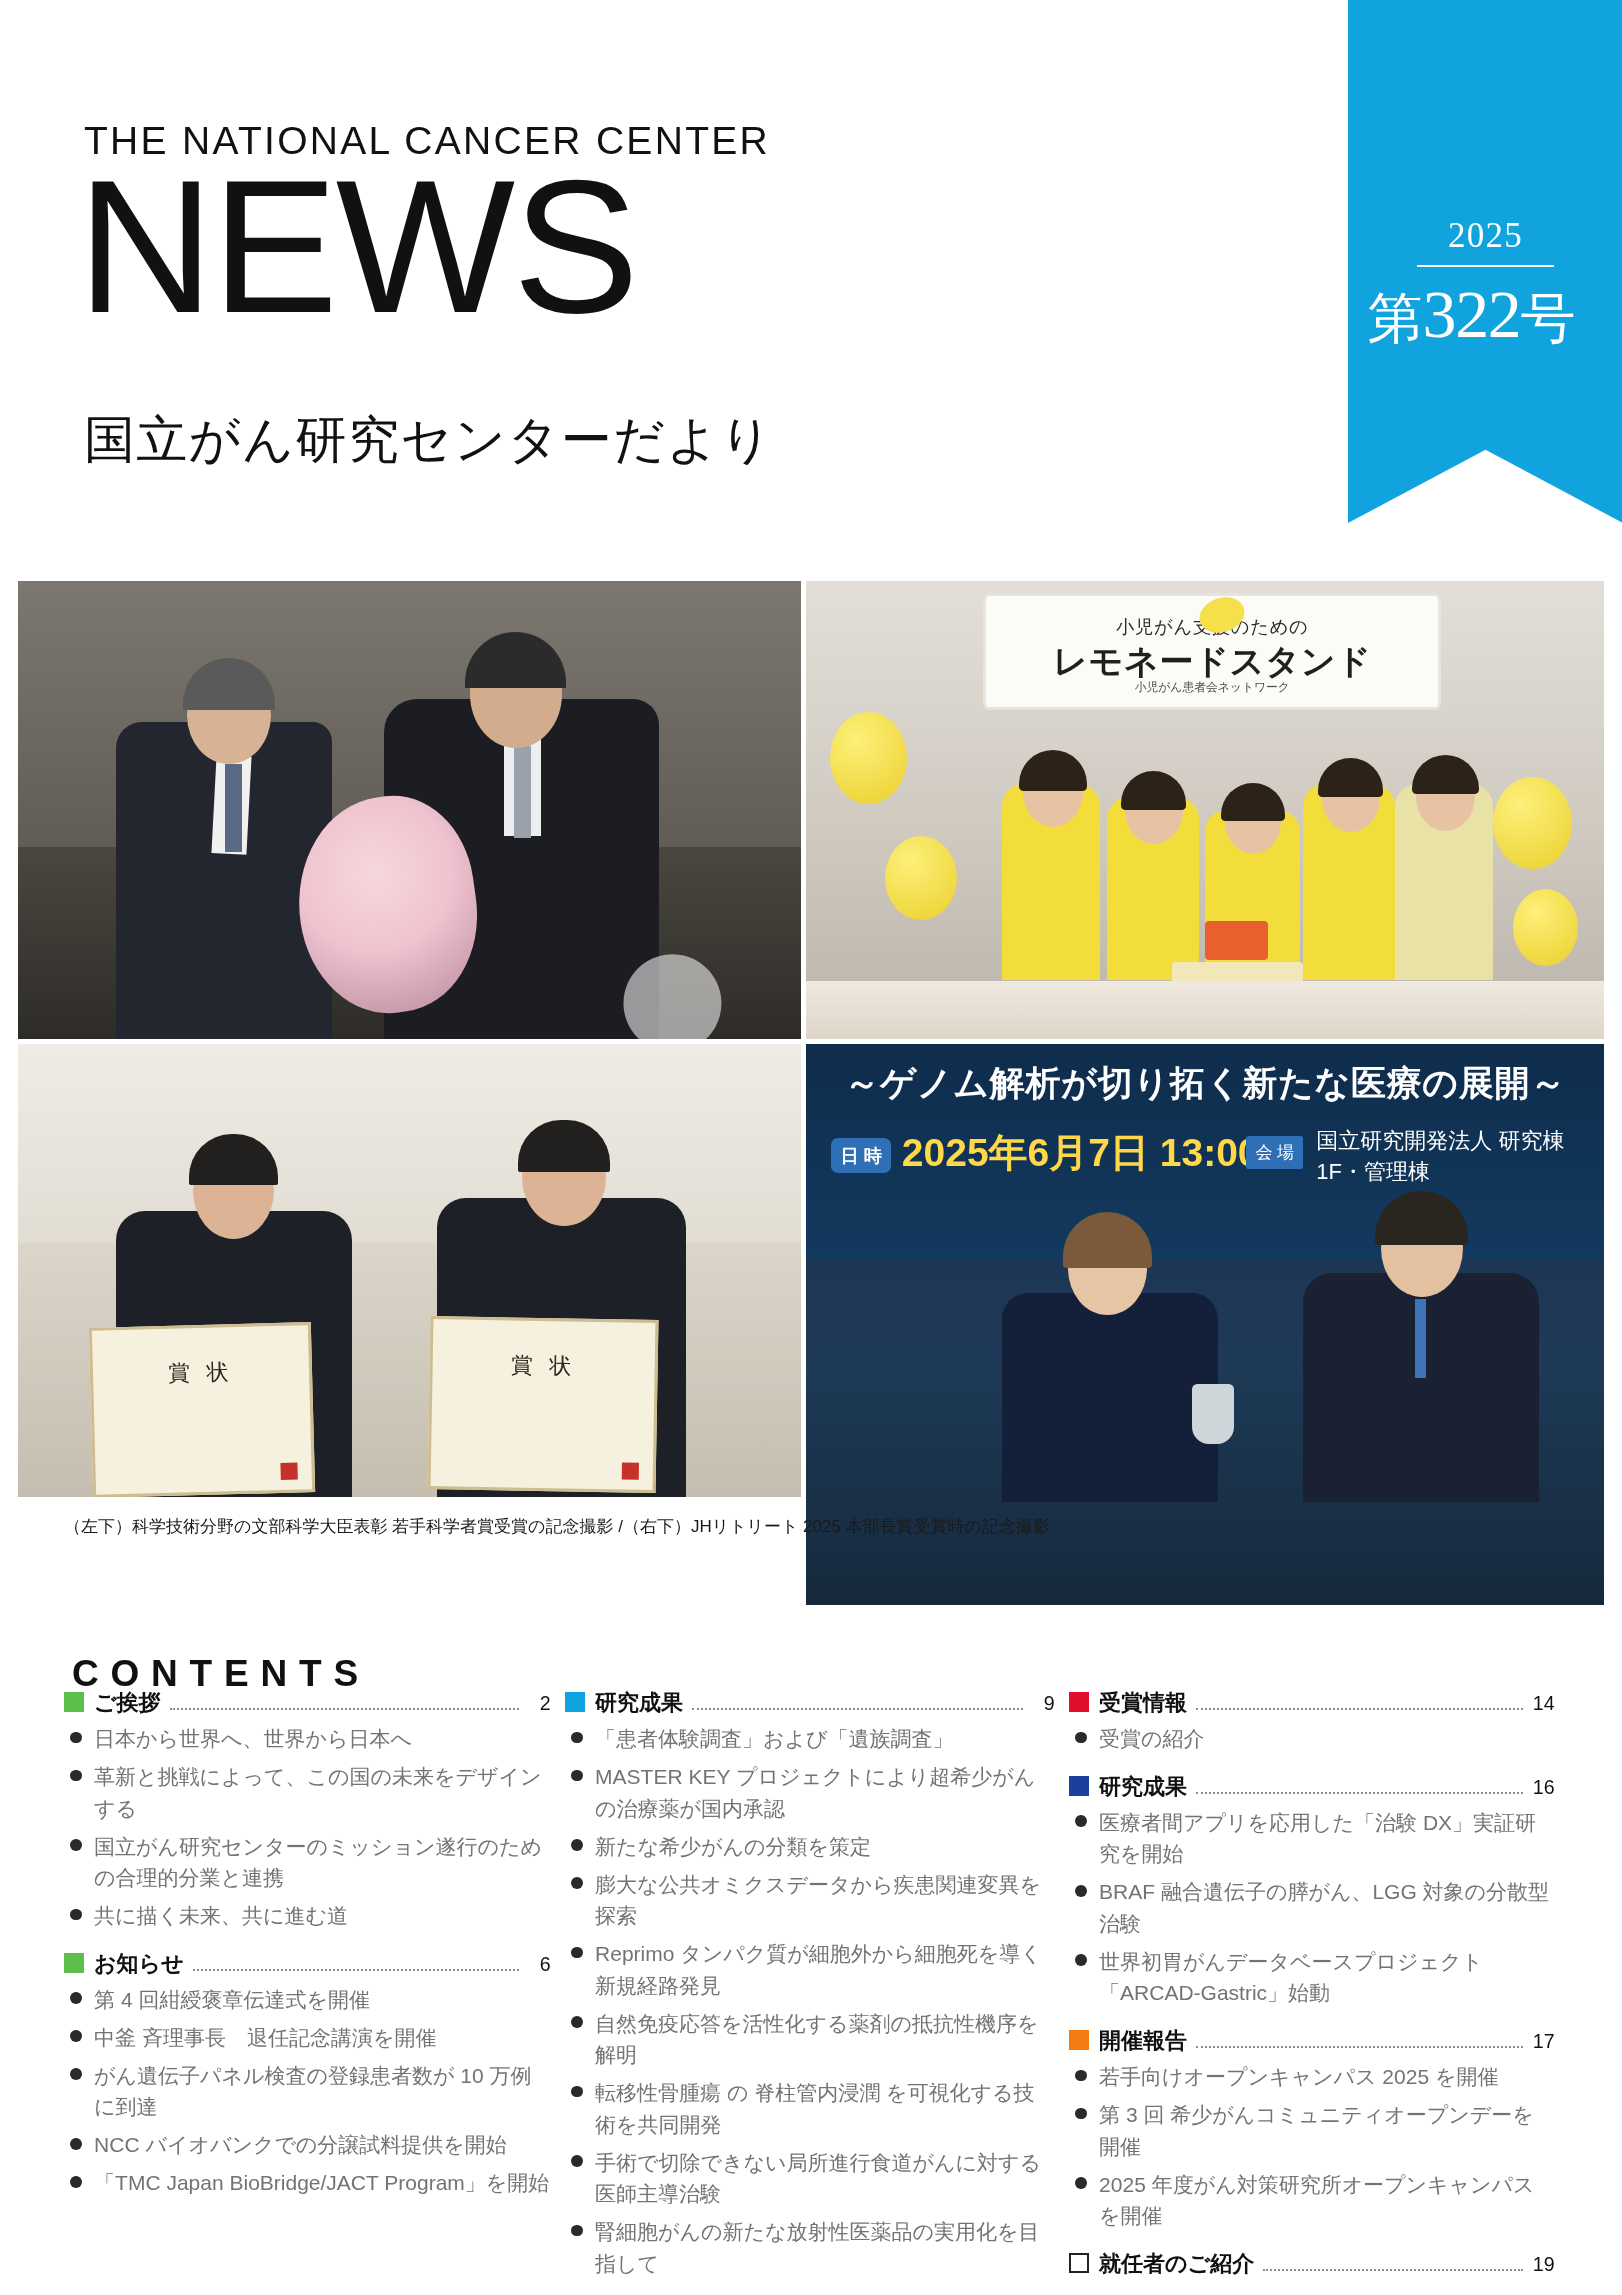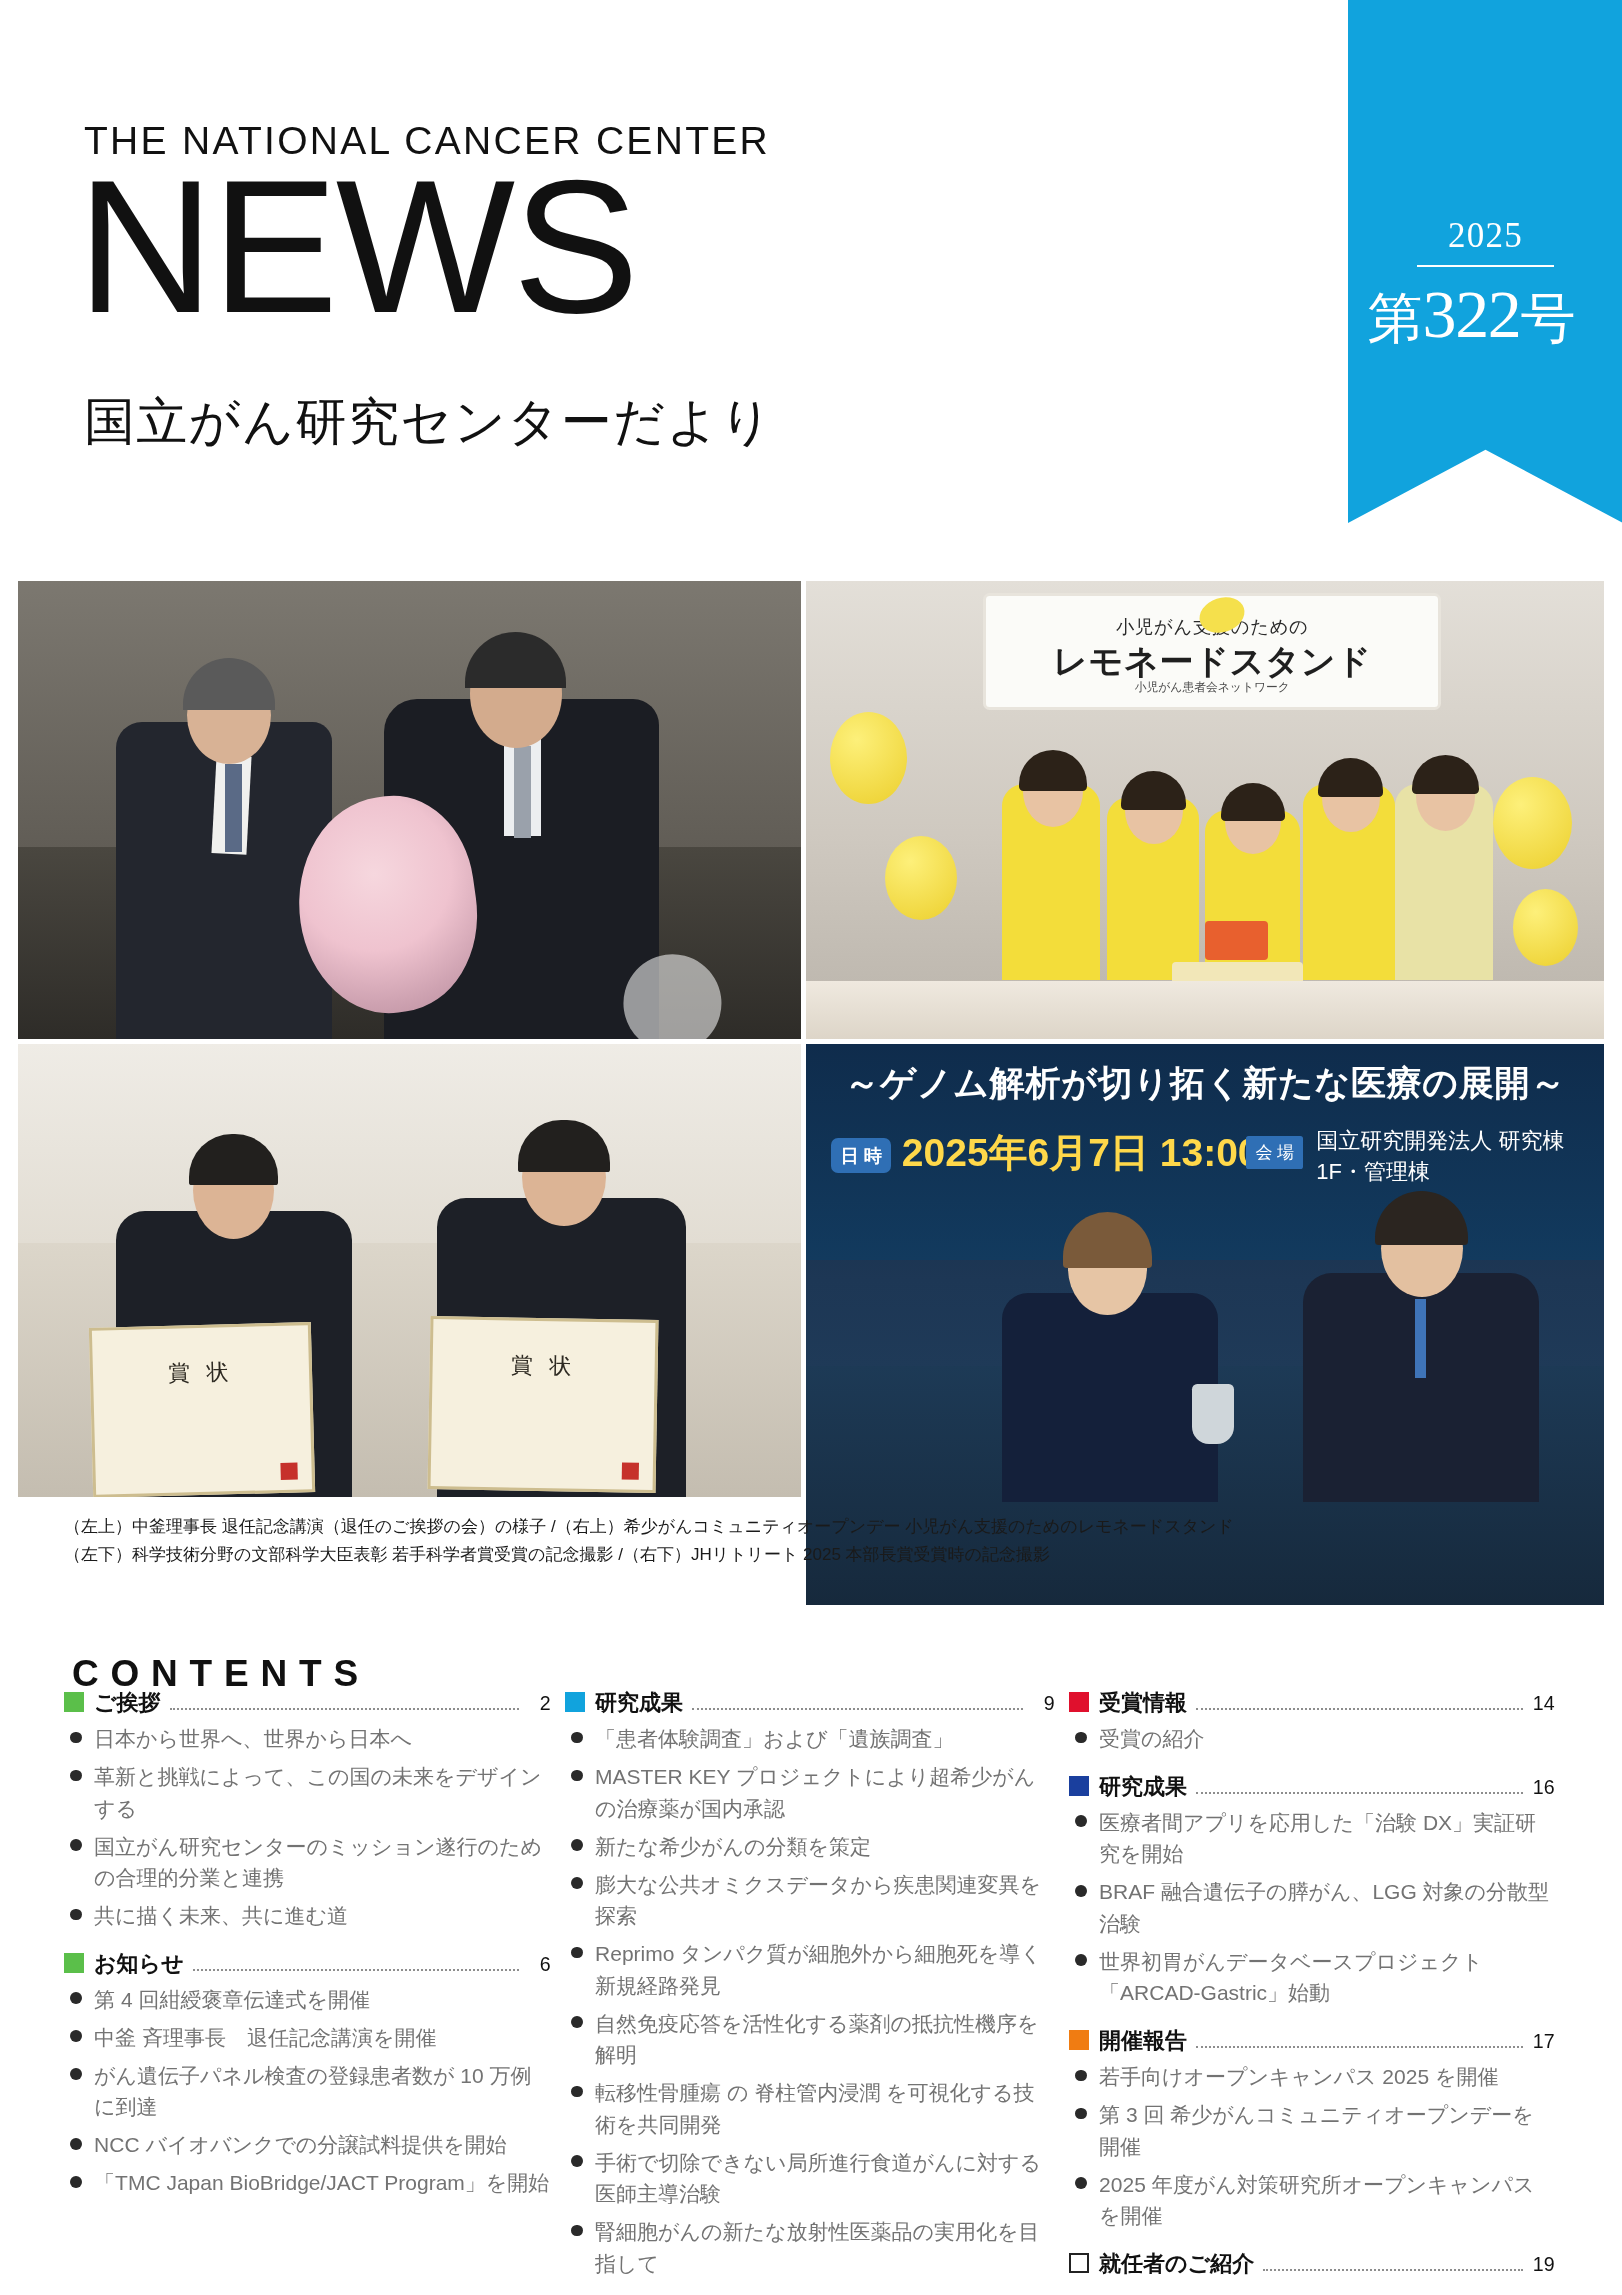--- a/index.html
+++ b/index.html
@@ -83,21 +83,21 @@
     font-size: 190px;
     font-weight: 400;
     letter-spacing: -2.6px;
     color: #111;
     line-height: 1;
     white-space: nowrap;
   }
   .masthead-jp {
     position: absolute;
     left: 84px;
-    top: 388px;
+    top: 406px;
     font-size: 51px;
     letter-spacing: 1.3px;
     color: #111;
     white-space: nowrap;
     font-weight: 500;
   }
 
   
   .photos {
     position: absolute;
@@ -389,21 +389,20 @@
     <div class="hairA"></div>
     <div class="trophy"></div>
     <div class="suitB"></div>
     <div class="lanyard"></div>
     <div class="headB"></div>
     <div class="hairB"></div>
   </div>
 </div>
 
 <div class="captions">
-  <div>（左上）中釜理事長 退任記念講演（退任のご挨拶の会）の様子 /（右上）希少がんコミュニティオープンデー 小児がん支援のためのレモネードスタンド</div>
   <div>（左下）科学技術分野の文部科学大臣表彰 若手科学者賞受賞の記念撮影 /（右下）JHリトリート 2025 本部長賞受賞時の記念撮影</div>
 </div>
 
 <div class="contents-title">CONTENTS</div>
 
 <div class="toc">
 
   <div class="col c1">
 
     <div class="sec">

